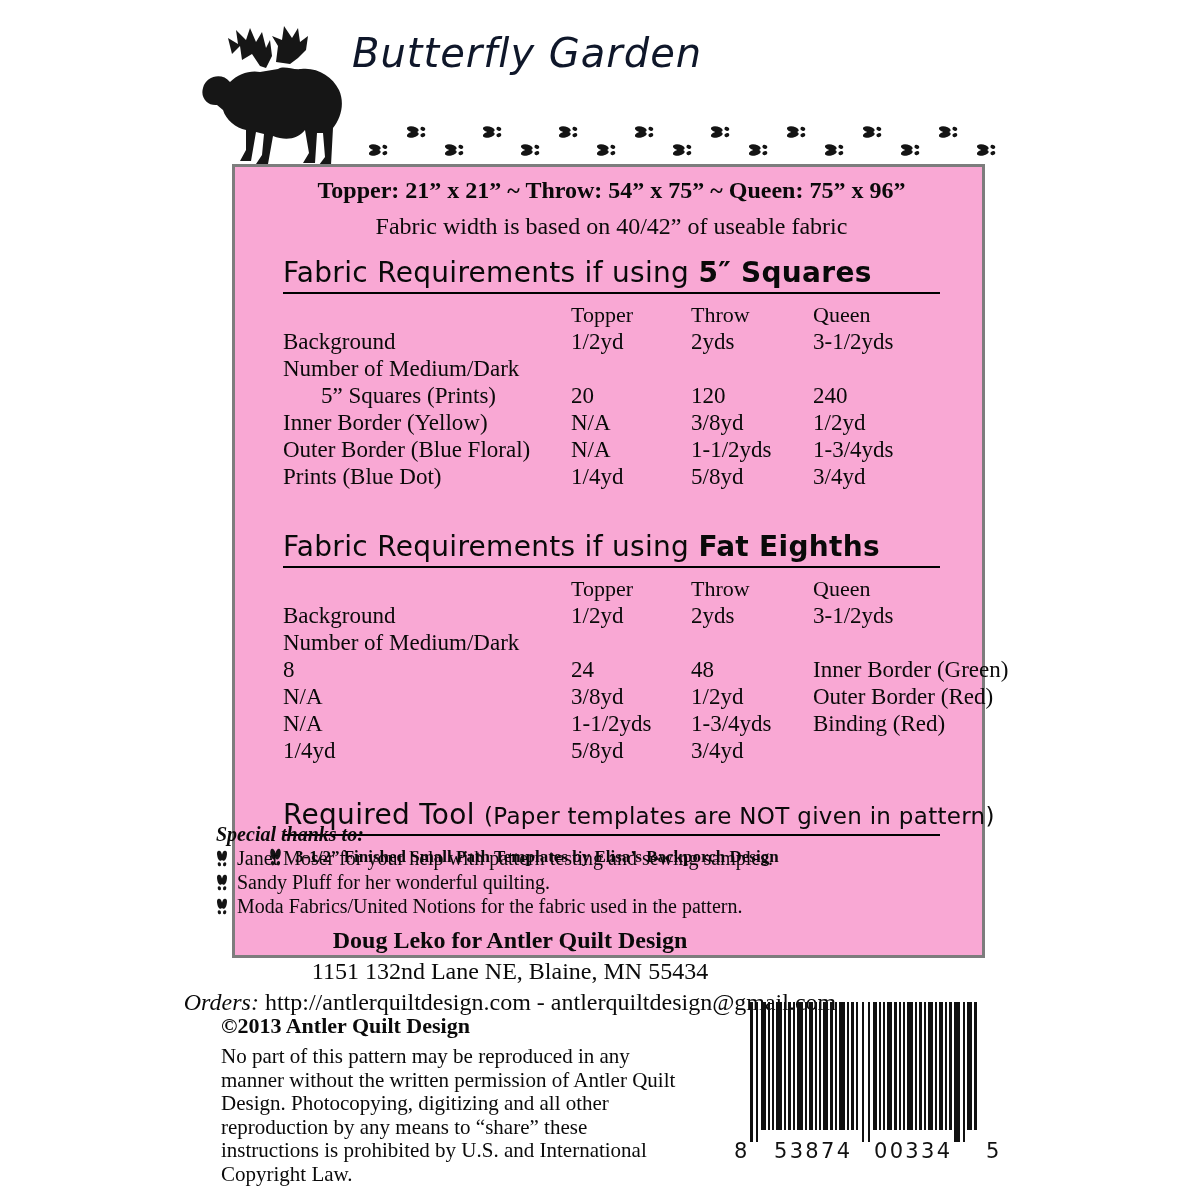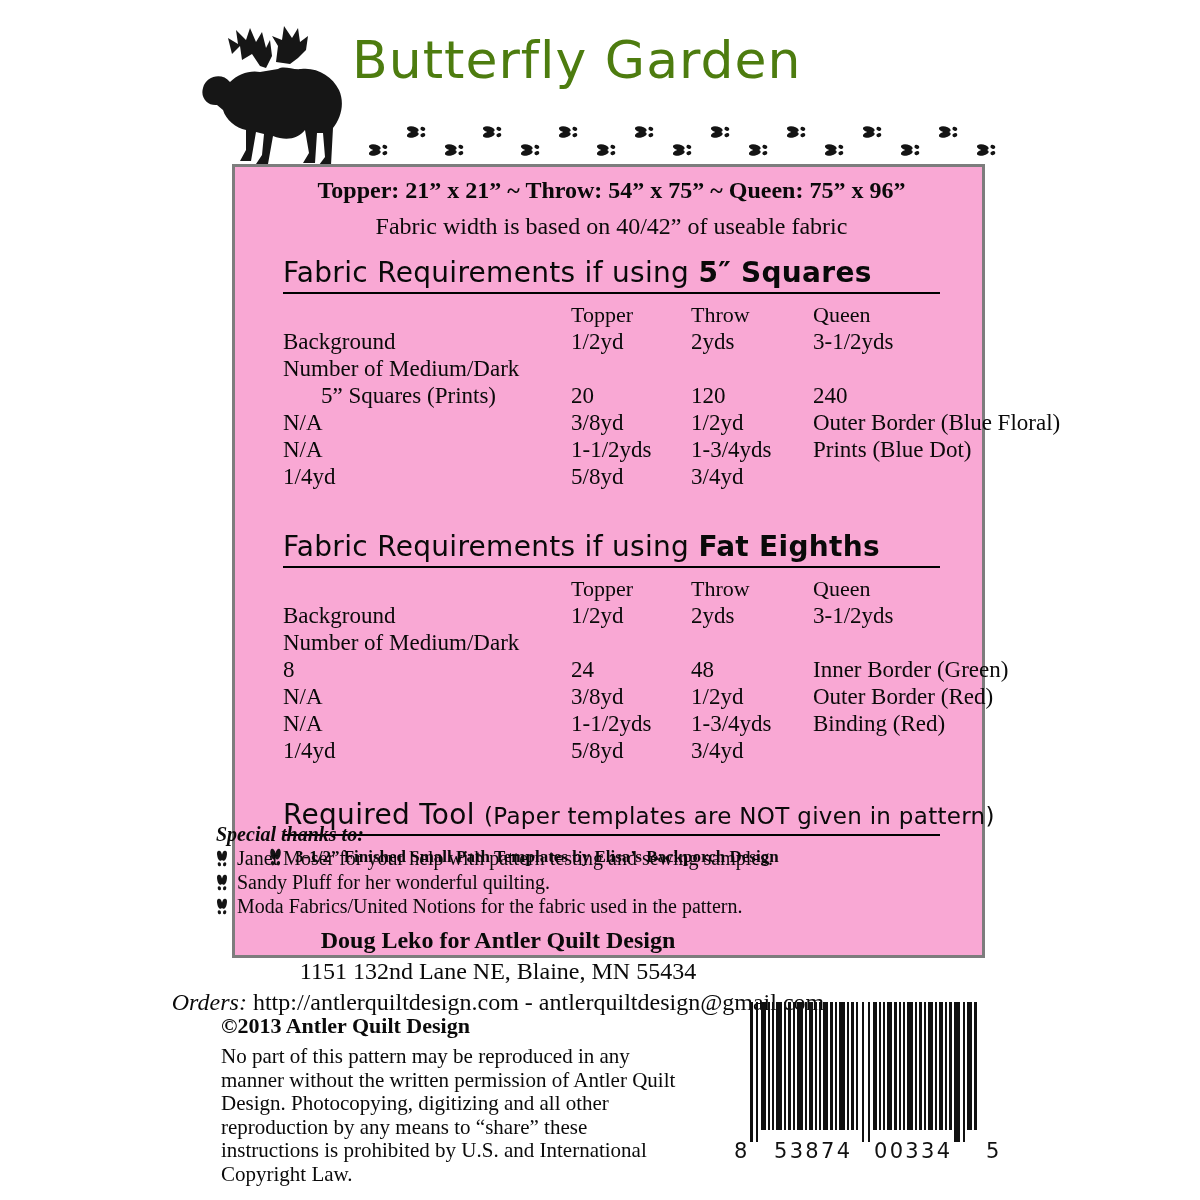--- a/index.html
+++ b/index.html
@@ -6,22 +6,22 @@
   body{
     width:1200px;height:1200px;background:#ffffff;position:relative;
     font-family:"Liberation Serif", serif;color:#0a0a0a;overflow:hidden;
   }
   .page{position:absolute;inset:0;}
 
   
   .moose-logo{position:absolute;left:194px;top:20px;width:152px;height:146px;}
   .page-title{
     position:absolute;left:352px;top:30px;width:520px;
-    font-family:"DejaVu Sans", sans-serif;font-size:52px;font-weight:400;
-    letter-spacing:1px;color:#4d7c0f;white-space:nowrap;
+    font-family:"DejaVu Sans", sans-serif;font-size:40px;font-weight:400;
+    letter-spacing:1px;color:#0f172a;white-space:nowrap;font-style:italic;
   }
   .tracks{position:absolute;left:366px;top:116px;display:flex;}
   .track{width:38px;height:46px;position:relative;}
   .track svg{position:absolute;left:0;width:24px;height:20px;}
   .track.up   svg{top:6px;}
   .track.down svg{top:24px;}
 
   
   .info-box{
     position:absolute;left:232px;top:164px;width:753px;height:794px;
@@ -53,21 +53,21 @@
   }
   .hoof-bullet{width:13px;height:18px;flex:none;}
 
   
   .thanks{position:absolute;left:216px;top:823px;font-size:20px;}
   .thanks-heading{font-weight:bold;font-style:italic;}
   .thanks-item{display:flex;align-items:center;gap:9px;margin-top:1px;white-space:nowrap;}
   .thanks-item .hoof-bullet{width:12px;height:17px;}
 
   
-  .publisher{position:absolute;left:4px;top:925px;width:988px;text-align:center;font-size:24px;line-height:31px;}
+  .publisher{position:absolute;left:16px;top:925px;width:988px;text-align:center;font-size:24px;line-height:31px;}
   .publisher .byline{font-weight:bold;}
   .publisher .orders-label{font-style:italic;}
 
   
   .copyright{position:absolute;left:221px;top:1013px;}
   .copyright-heading{font-weight:bold;font-size:22px;}
   .copyright-body{margin-top:6px;font-size:21px;line-height:23.5px;}
   .copyright-body div{white-space:nowrap;}
 
   
@@ -226,20 +226,21 @@
       <div>Number of Medium/Dark</div>
       <div></div>
       <div></div>
       <div></div>
 
       <div class="indent">5” Squares (Prints)</div>
       <div>20</div>
       <div>120</div>
       <div>240</div>
 
+      <div>Inner Border (Yellow)</div>
       <div>N/A</div>
       <div>3/8yd</div>
       <div>1/2yd</div>
 
       <div>Outer Border (Blue Floral)</div>
       <div>N/A</div>
       <div>1-1/2yds</div>
       <div>1-3/4yds</div>
 
       <div>Prints (Blue Dot)</div>

